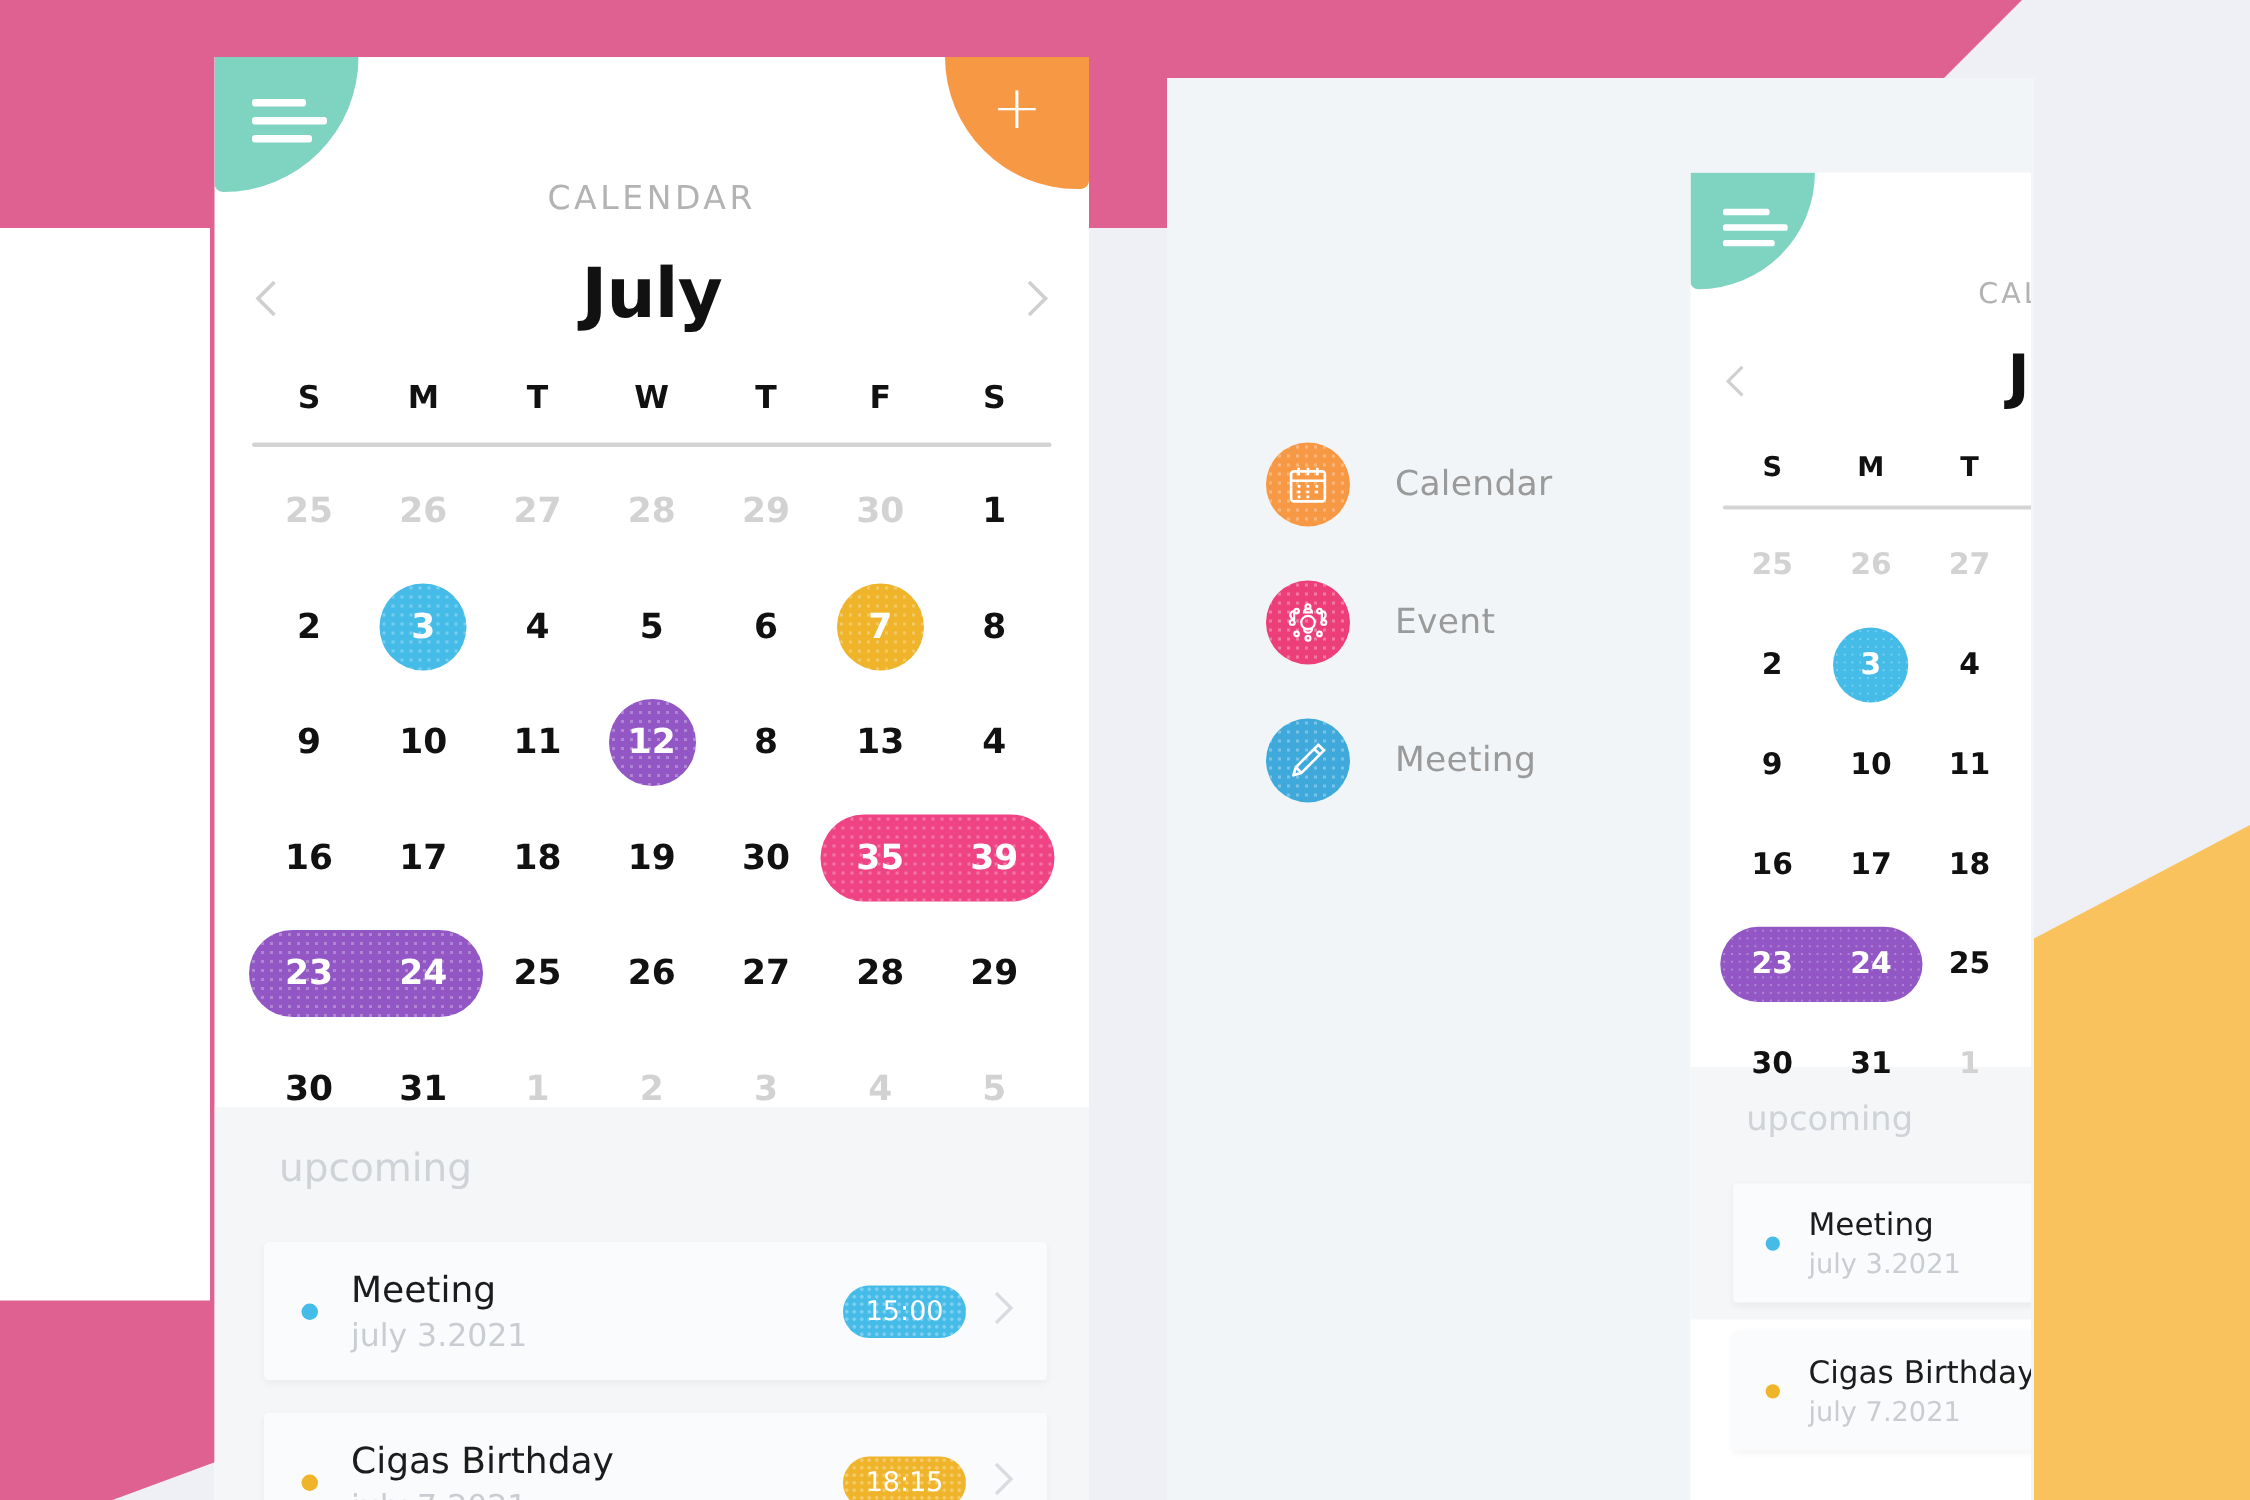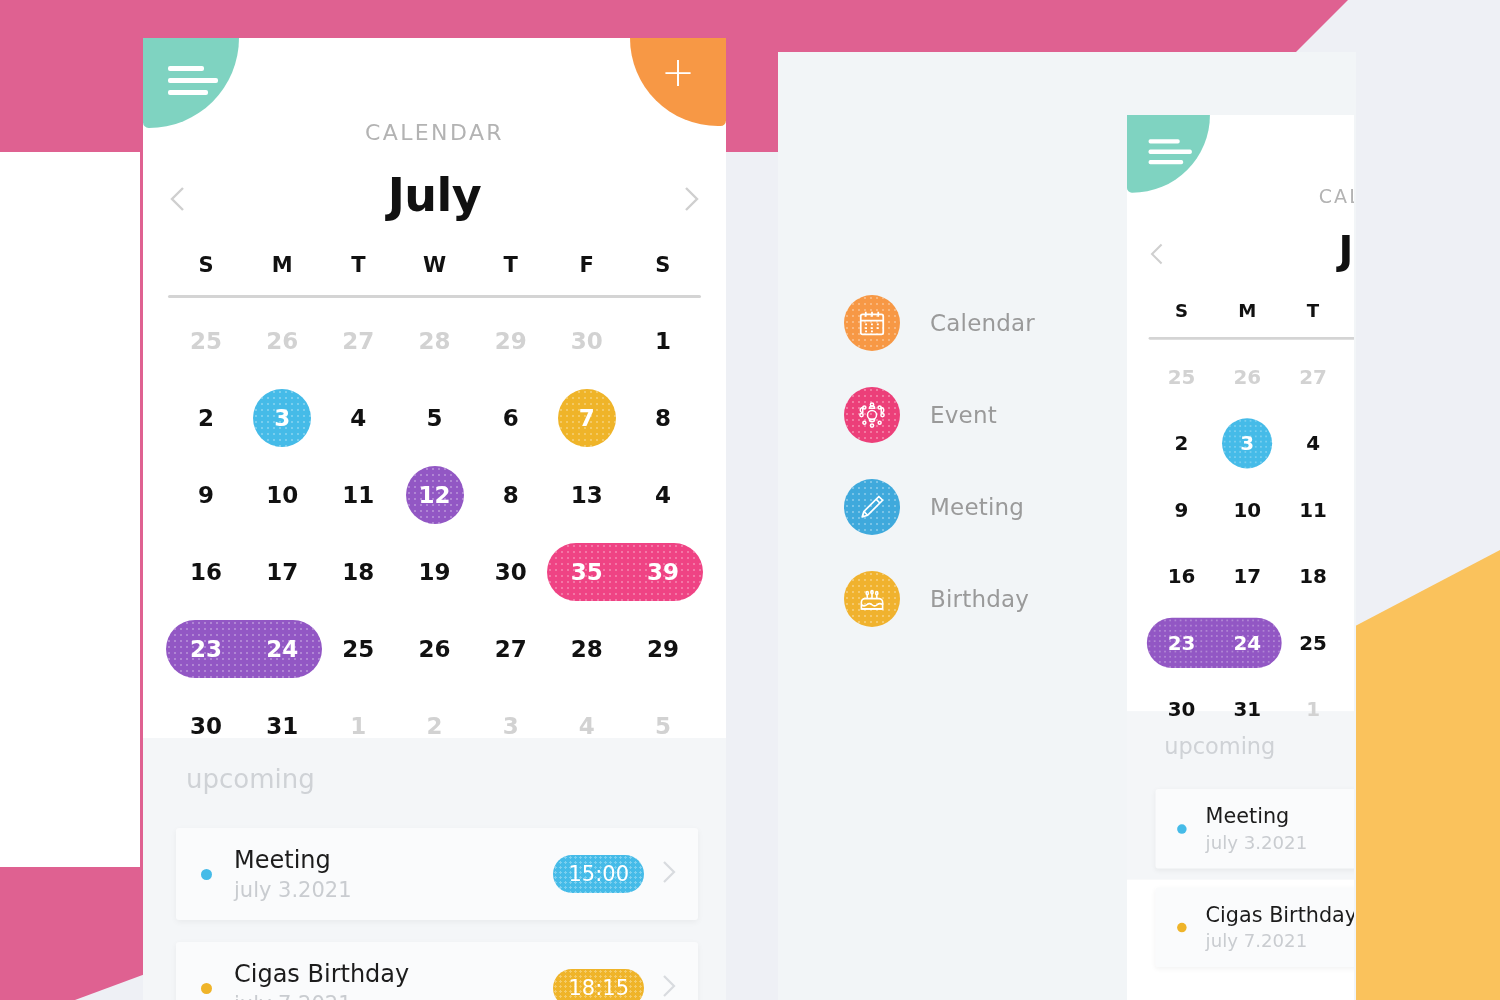--- a/index.html
+++ b/index.html
@@ -144,21 +144,21 @@
   .ev-card{
     background:#fafbfc;border-radius:3px;height:92px;margin-bottom:22px;
     box-shadow:0 2px 6px rgba(0,0,0,.05);
     display:flex;align-items:center;position:relative;
   }
   .ev-dot{width:11px;height:11px;border-radius:50%;margin-left:25px;flex:0 0 auto;}
   .ev-text{margin-left:22px;flex:1 1 auto;}
   .ev-name{font-size:24px;color:#1c1c1c;font-family:"DejaVu Sans", sans-serif;}
   .ev-date{font-size:21px;color:#c9ccd0;margin-top:4px;font-family:"DejaVu Sans", sans-serif;}
   .ev-time{
-    color:#fff;font-size:21px;border-radius:30px;padding:7px 15px;position:relative;
+    color:#fff;font-size:18px;border-radius:30px;padding:7px 15px;position:relative;
     font-family:"DejaVu Sans", sans-serif;overflow:hidden;
   }
   .ev-time span{position:relative;z-index:2;}
   .ev-time .dots3{
     position:absolute;inset:0;
     background-image:radial-gradient(rgba(255,255,255,.3) 1px, transparent 1.1px);
     background-size:5px 5px;z-index:1;
   }
   .ev-chev{margin:0 18px 0 14px;flex:0 0 auto;}
 
@@ -232,37 +232,20 @@
           <div class="dots"></div>
           <svg width="30" height="30" viewBox="0 0 24 24" fill="none" stroke="#fff" stroke-width="1.4" stroke-linejoin="round">
             <path d="M17.5 3.6l3 3-12 12-4.3 1.3 1.3-4.3z"></path>
             <line x1="15.3" y1="5.8" x2="18.3" y2="8.8"></line>
             <line x1="5.5" y1="15.6" x2="8.5" y2="18.6"></line>
           </svg>
         </div>
         <div class="menu-label">Meeting</div>
       </div>
 
-      <div class="menu-item">
-        <div class="menu-icon" style="background:#f0b22e;">
-          <div class="dots"></div>
-          <svg width="30" height="30" viewBox="0 0 24 24" fill="none" stroke="#fff" stroke-width="1.3">
-            <path d="M3.5 14.5c0-1.6 1.3-2.8 2.9-2.8h11.2c1.6 0 2.9 1.2 2.9 2.8v5.4H3.5z"></path>
-            <path d="M3.5 16.6c1.5 1.2 3 1.2 4.3 0s2.9-1.2 4.2 0 2.9 1.2 4.2 0 2.9-1.2 4.3 0"></path>
-            <line x1="3.5" y1="19.9" x2="20.5" y2="19.9"></line>
-            <line x1="8.2" y1="11.7" x2="8.2" y2="8.6"></line>
-            <line x1="12" y1="11.7" x2="12" y2="8"></line>
-            <line x1="15.8" y1="11.7" x2="15.8" y2="8.6"></line>
-            <ellipse cx="8.2" cy="7.3" rx="0.85" ry="1.3"></ellipse>
-            <ellipse cx="12" cy="6.6" rx="0.85" ry="1.3"></ellipse>
-            <ellipse cx="15.8" cy="7.3" rx="0.85" ry="1.3"></ellipse>
-          </svg>
-        </div>
-        <div class="menu-label">Birthday</div>
-      </div>
 
     </div>
   </div>
 
   <div class="phone phone-right">
     <div class="scaled">
       <div class="phone-top">
         <div class="leaf-teal">
           <div class="bars">
               <i class="b1"></i>

